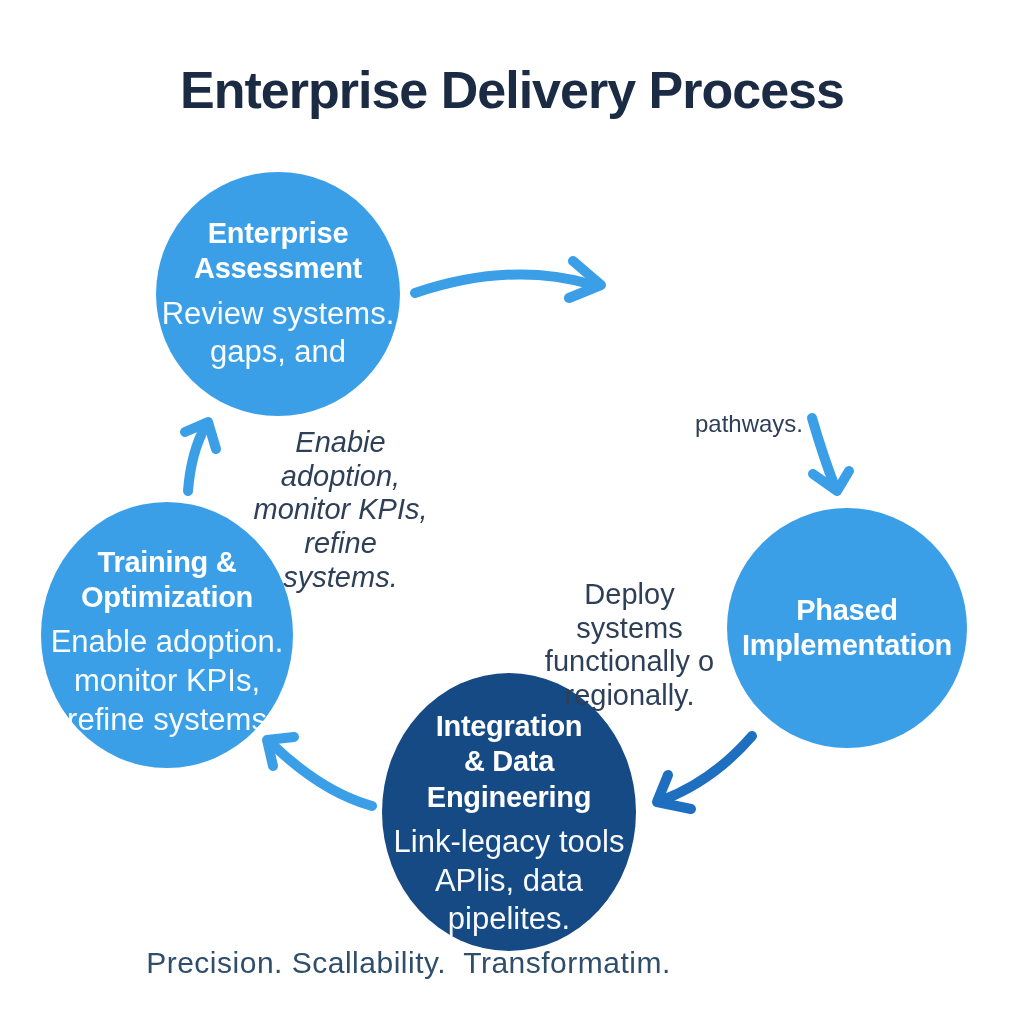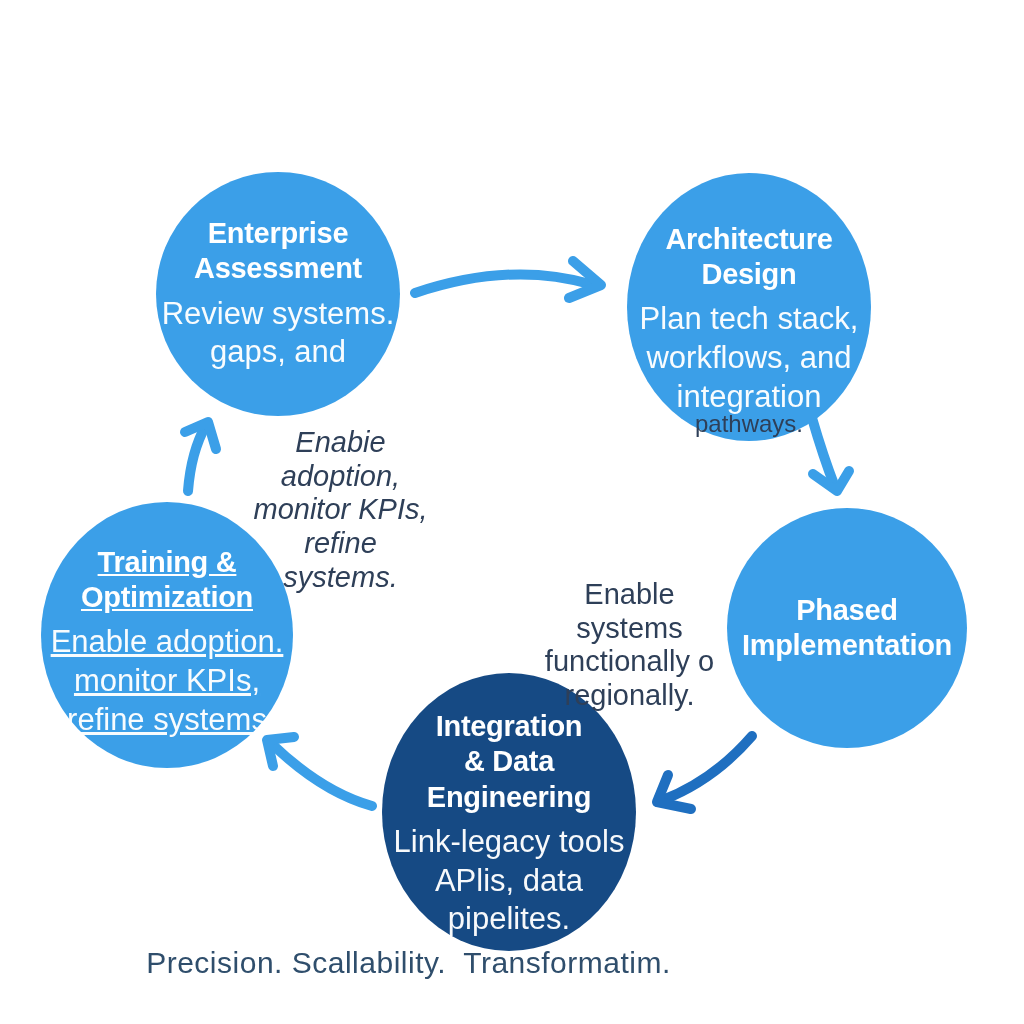--- a/index.html
+++ b/index.html
@@ -54,20 +54,21 @@
   svg.arrows{position:absolute;inset:0;pointer-events:none;}
   svg.arrows path, svg.arrows polyline{
     fill:none;stroke-linecap:round;stroke-linejoin:round;
   }
 </style>
 </head>
 <body>
 
 <div class="stage">
 
+  <div class="main-title">Enterprise Delivery Process</div>
 
   <svg class="arrows" width="1024" height="1024" viewBox="0 0 1024 1024">
     <g>
       <path d="M 415 293 Q 510 261 590 284" stroke-width="10" stroke="#3b9fe8"></path>
       <polyline points="573,261 601,285 569,298" stroke-width="10" stroke="#3b9fe8"></polyline>
     </g>
     <g>
       <path d="M 812 418 Q 823 456 835 487" stroke-width="10" stroke="#3b9fe8"></path>
       <polyline points="813,474 837,491 849,471" stroke-width="10" stroke="#3b9fe8"></polyline>
     </g>
@@ -85,56 +86,49 @@
     </g>
   </svg>
 
   <div class="node node--light" style="left:156px;top:172px;width:244px;height:244px;">
     <div class="node-title">Enterprise
 Assessment</div>
     <div class="node-desc">Review systems.
 gaps, and</div>
   </div>
 
-  <div class="node node--light node--shift-md" style="left:627px;top:173px;width:244px;height:244px;">
-    <div class="node-title">Architecture
-Design</div>
-    <div class="node-desc">Plan tech stack,
-workflows, and
-integration</div>
-  </div>
   <div class="node-overflow-text" style="left:627px;top:410px;width:244px;">pathways.</div>
 
   <div class="node node--light" style="left:727px;top:508px;width:240px;height:240px;">
     <div class="node-title">Phased
 Implementation</div>
   </div>
 
   <div class="node node--dark node--shift-md" style="left:382px;top:673px;width:254px;height:254px;">
     <div class="node-title">Integration
 &amp; Data
 Engineering</div>
     <div class="node-desc" style="width:270px;">Link-legacy tools
 APlis, data pipelites.</div>
   </div>
 
-  <div class="node node--light node--shift-sm" style="left:41px;top:502px;width:252px;height:252px;text-decoration:underline;">
+  <div class="node node--light node--shift-sm" style="left:41px;top:502px;width:252px;height:252px;">
     <div class="node-title">Training &amp;
 Optimization</div>
     <div class="node-desc">Enable adoption.
 monitor KPIs,
 refine systems</div>
   </div>
 
   <div class="annotation" style="left:228px;top:426px;width:225px;font-style:italic;">Enabie
 adoption,
 monitor KPIs,
 refine
 systems.</div>
 
-  <div class="annotation" style="left:532px;top:578px;width:195px;">Enable
+  <div class="annotation" style="left:532px;top:578px;width:195px;">Deploy
 systems
 functionally o
 regionally.</div>
 
   <div class="tagline">Precision. Scallability.  Transformatim.</div>
 
 </div>
 
 </body></html>

